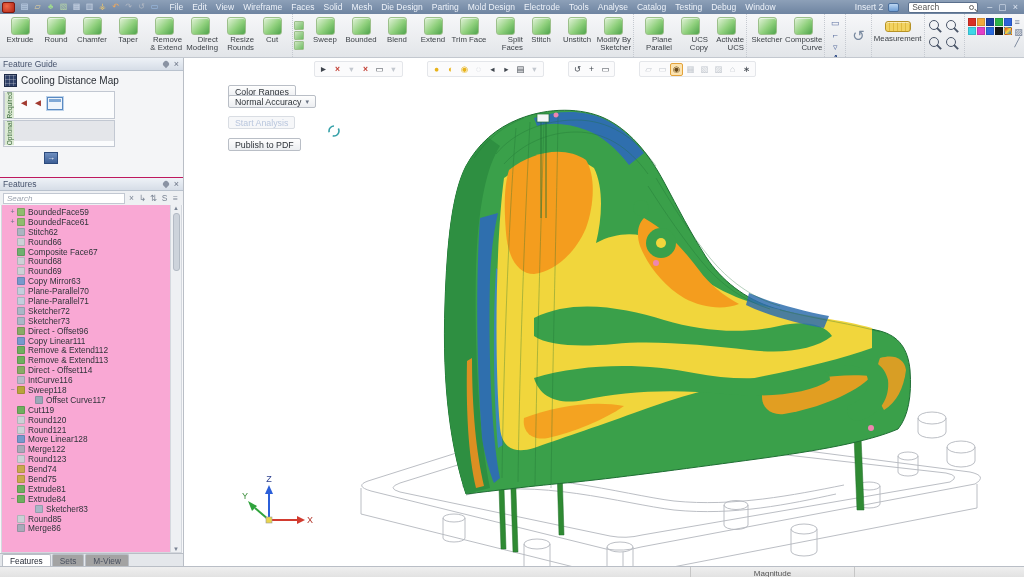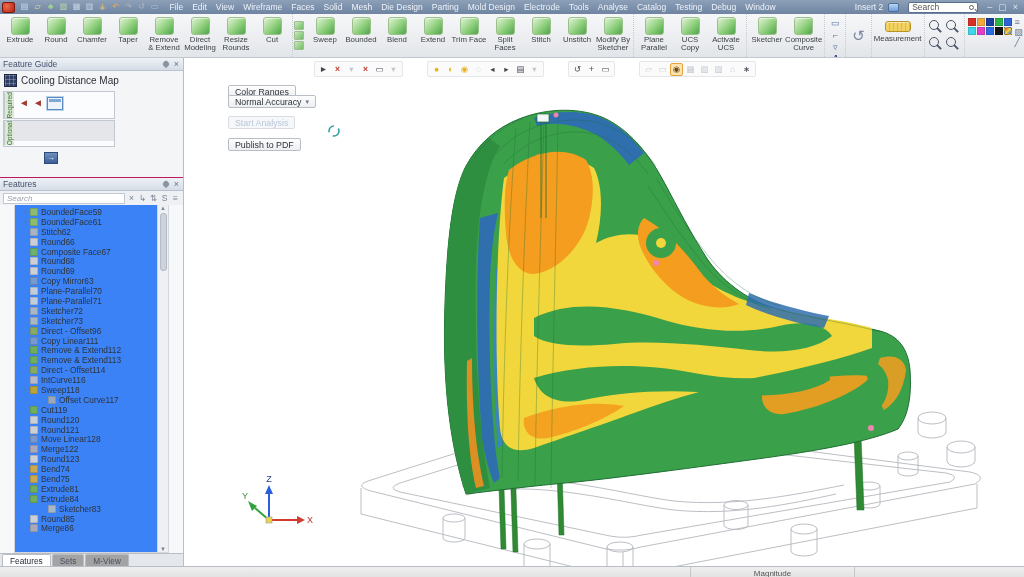--- a/index.html
+++ b/index.html
@@ -20,21 +20,21 @@
   .mag{width:5px;height:5px;border:1.2px solid #666;border-radius:50%;position:relative;flex:0 0 auto}
   .mag::after{content:"";position:absolute;width:4px;height:1.4px;background:#666;transform:rotate(45deg);left:3.5px;top:4.5px}
   .winbtns{display:flex;gap:6px;padding-right:4px;color:#dfe7f2;font-size:9px}
   .winbtns span{cursor:default}
 
   
   .ribbon{position:absolute;left:0;top:14px;width:1024px;height:44px;background:linear-gradient(#f6f7f9,#e9ebee 70%,#e2e5e9);border-bottom:1px solid #c3c8cf;display:flex;align-items:stretch;overflow:hidden}
   .rgroup{display:flex;align-items:flex-start;padding:1px 2px;border-right:1px dotted #c6cad1;position:relative}
   .rbtn{min-width:36px;max-width:50px;display:flex;flex-direction:column;align-items:center;padding-top:1px;cursor:default}
   .ricon{width:19px;height:18px;margin:1px 0;border-radius:3px;background:linear-gradient(135deg,#e2f2d8,#8fd07c 55%,#4fa44c);border:1px solid #9cc08b;box-shadow:inset 0 1px 0 #ffffff88}
-  .rlabel{font-size:7.8px;line-height:1.08;text-align:center;color:#3a3f45;white-space:normal}
+  .rlabel{font-size:7.8px;line-height:1.08;text-align:right;color:#3a3f45;white-space:normal}
   .rbtn[data-icon="ruler"] .ricon{width:26px;height:11px;margin:5px 0 3px;background:repeating-linear-gradient(90deg,#f2d361 0 3px,#e0b93e 3px 4px);border:1px solid #b69225}
   .rmini{display:flex;flex-direction:column;gap:1px;justify-content:center;padding:2px 1px}
   .rmini span{width:10px;height:9px;border-radius:1px;background:linear-gradient(135deg,#cfe6c2,#6fbd63);border:1px solid #9cc08b}
   .annotate{display:flex;flex-wrap:wrap;width:66px;align-content:flex-start;padding-top:3px}
   .aicon{width:16px;height:12px;display:flex;align-items:center;justify-content:center;font-size:9px;color:#5a6fa0}
   .aicon[data-icon="text"]{font-family:"Liberation Serif",serif;font-style:italic;font-weight:bold;color:#23407e;font-size:12px}
   .hist{display:flex;align-items:center;padding:6px 6px;font-size:15px;color:#7a8aa0}
   .zoomgrid{display:grid;grid-template-columns:16px 16px;grid-auto-rows:16px;align-content:center;gap:1px;padding:2px 3px}
   .bigmag{position:relative;width:14px;height:14px}
   .bigmag::before{content:"";position:absolute;left:1px;top:1px;width:8px;height:8px;border:1.6px solid #4a5568;border-radius:50%}
@@ -63,21 +63,21 @@
   .fg-winicon{width:16px;height:13px;border:1px solid #5a8ac2;background:#eef4fb;box-shadow:0 0 0 1px #bcd2ea;position:relative}
   .fg-winicon::before{content:"";position:absolute;left:1px;top:1px;right:1px;height:3px;background:#7fa8d6}
   .fg-optbox{height:20px;background:#e4e6ea}
   .fg-exit{margin:5px 0 0 44px;width:14px;height:12px;background:linear-gradient(#6f8fc0,#3d5f96);border:1px solid #2c4a7c;color:#fff;font-size:8px;display:flex;align-items:center;justify-content:center}
 
   .features{flex:1;display:flex;flex-direction:column;background:#f7f8fa;border-top:1px solid #be185d}
   .fsearch{display:flex;align-items:center;gap:2px;padding:1px 3px;height:14px;background:#eef0f3}
   .fsearch .sbox{flex:1;height:11px;background:#fff;border:1px solid #c2c8d2;color:#9aa2ae;font-style:italic;font-size:8px;padding:0 3px;display:flex;align-items:center}
   .fsearch .fsic{color:#7a8494;font-size:8.5px;width:9px;text-align:center}
   .fcolhead{height:12px;background:linear-gradient(#f4f5f7,#e7e9ed);border-top:1px solid #d4d8de;border-bottom:1px solid #cdd2d9;display:flex;align-items:center;padding:0 6px;font-size:8.2px;color:#3a3f45}
-  .treewrap{flex:1;display:flex;overflow:hidden;background:#3b82f6;border:1px solid #d4d8de;border-top:none;margin:0 14px}
+  .treewrap{flex:1;display:flex;overflow:hidden;background:#f9a8d4;border:1px solid #d4d8de;border-top:none;margin:0 1px}
   .tree{flex:1;padding:2px 0 0 6px}
   .trow{display:flex;align-items:center;height:9.9px;white-space:nowrap}
   .twisty{width:9px;font-size:7px;color:#6a7384;text-align:center;flex:0 0 auto}
   .trow[data-toggle="+"] .twisty::before{content:"+"}
   .trow[data-toggle="-"] .twisty::before{content:"\2212"}
   .trow.child{padding-left:18px}
   .chip{width:8px;height:8px;border:1px solid #00000022;border-radius:1px;margin-right:3px;background:#b9c2ce;flex:0 0 auto}
   .tlabel{font-size:8.3px;color:#2e3339}
   .trow[data-icon="bounded-face"] .chip{background:#8fbb6e}
   .trow[data-icon="stitch"] .chip{background:#aab4c0}

